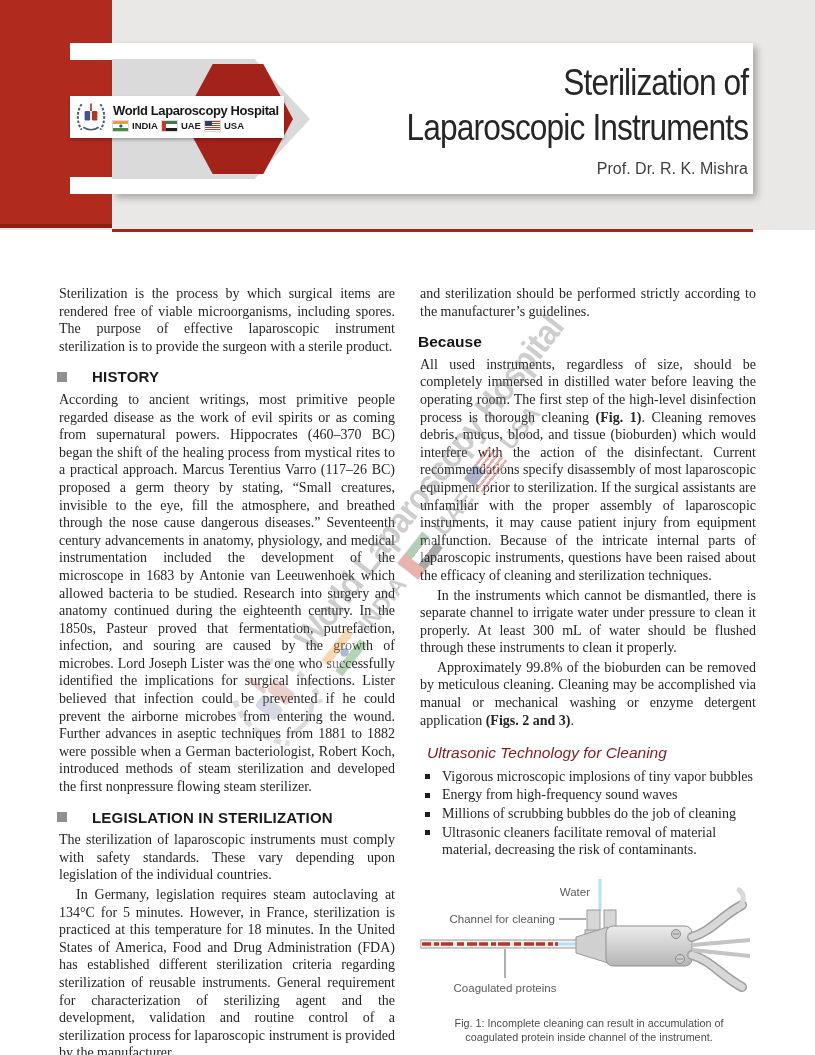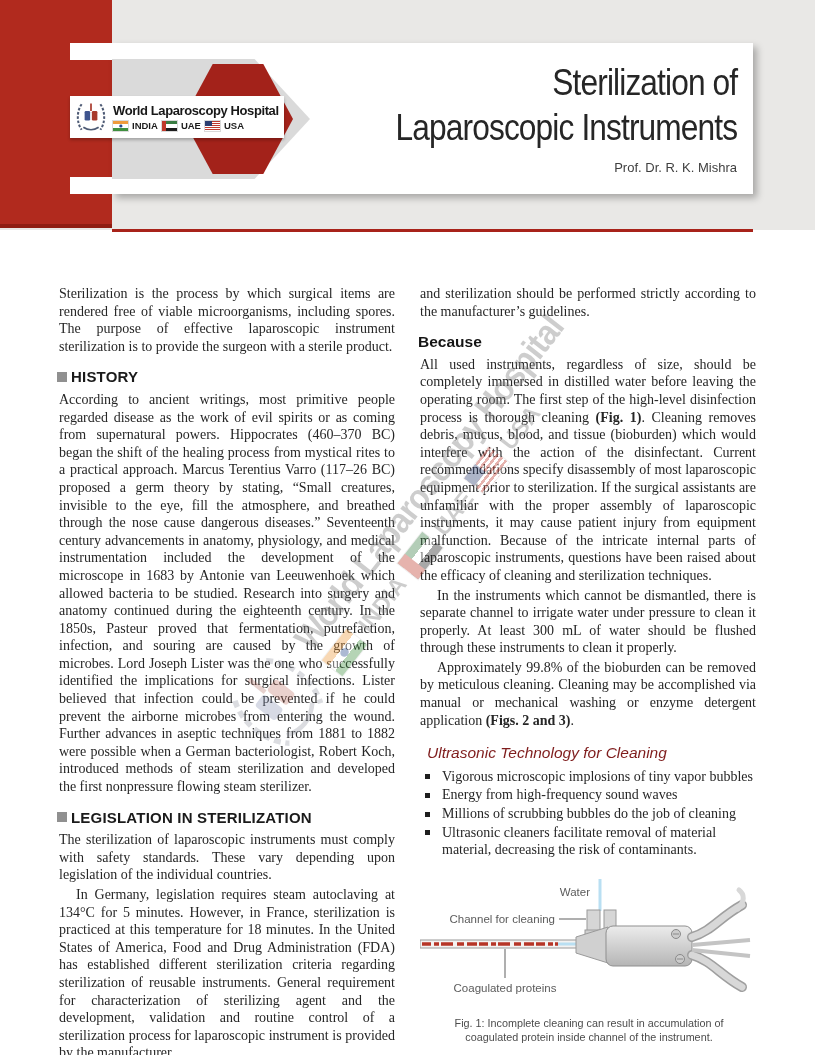--- a/index.html
+++ b/index.html
@@ -45,26 +45,26 @@
 
   .flag { position:relative; display:inline-block; width:15px; height:10px; outline:1px solid rgba(0,0,0,.15); }
   .flag-india { background:linear-gradient(to bottom,#ef9b3c 0 33%,#ffffff 33% 66%,#3f8f3f 66% 100%); }
   .flag-india::after { content:""; position:absolute; left:50%; top:50%; width:22%; height:30%;
                        background:#274a8d; border-radius:50%; transform:translate(-50%,-50%); }
   .flag-uae { background:linear-gradient(to bottom,#3a7d44 0 33%,#ffffff 33% 66%,#1d1d1d 66% 100%); }
   .flag-uae::before { content:""; position:absolute; left:0; top:0; width:30%; height:100%; background:#c0392b; }
   .flag-usa { background:repeating-linear-gradient(to bottom,#bf3a2e 0 10%,#ffffff 10% 20%); }
   .flag-usa::before { content:""; position:absolute; left:0; top:0; width:45%; height:50%; background:#2c3e70; }
 
-  .title-block { position:absolute; right:78px; top:60px; text-align:right; z-index:6; }
+  .title-block { position:absolute; right:67px; top:60px; text-align:right; z-index:6; }
   .title-lines {
     font-family:"Liberation Sans",sans-serif; font-weight:400; font-size:36px; line-height:45px;
     color:#262626; letter-spacing:-1px; transform:scaleX(.88); transform-origin:100% 50%;
   }
-  .author { margin-top:10px; font-family:"Liberation Sans",sans-serif; font-size:13px; color:#3f3f3f;text-align:right; }
+  .author { margin-top:10px; font-family:"Liberation Sans",sans-serif; font-size:16px; color:#3f3f3f;text-align:right; }
 
   
   .watermark {
     position:absolute; left:420px; top:520px; z-index:30; pointer-events:none;
     transform:translate(-50%,-50%) rotate(-52deg);
     display:flex; align-items:center; gap:14px; opacity:.38;
   }
   .wm-col { display:flex; flex-direction:column; align-items:flex-start; }
   .wm-name { font-family:"Liberation Sans",sans-serif; font-weight:700; font-size:35px; line-height:38px;
              letter-spacing:-1px; color:#7d7d7d; transform:scaleX(.92); transform-origin:0 50%; white-space:nowrap; }
@@ -73,21 +73,21 @@
   .flag.lg { width:40px; height:26px; }
 
   
   .body-cols { position:absolute; left:57px; top:283px; width:701px; display:flex; gap:21px; z-index:10; }
   .col { flex:1; font-size:14px; line-height:17.6px; text-align:justify; }
   .col p { margin:2px; }
   .indent { text-indent:17px; }
   b { font-weight:700; }
 
   h2.sec {
-    display:flex; align-items:center; gap:4px; margin:13px 0 5px;
+    display:flex; align-items:center; gap:25px; margin:13px 0 5px;
     font-family:"Liberation Sans",sans-serif; font-weight:700; font-size:15px; color:#1a1a1a; letter-spacing:.2px;
   }
   .sq { width:10px; height:10px; background:#909090; flex:0 0 auto; }
   h3.sub { margin:13px 0 5px; font-family:"Liberation Sans",sans-serif; font-weight:700; font-size:15.5px; color:#141414; }
   h4.ital { margin:15px 9px 6px; font-family:"Liberation Sans",sans-serif; font-style:italic; font-weight:400;
             font-size:15.5px; color:#7f1d1d; }
 
   ul.bullets { list-style:none; margin-top:2px; text-align:left; }
   ul.bullets li { position:relative; padding-left:24px; margin-bottom:1px; }
   ul.bullets li::before { content:""; position:absolute; left:7px; top:6.5px; width:5px; height:5px; background:#1e1e1e; }

